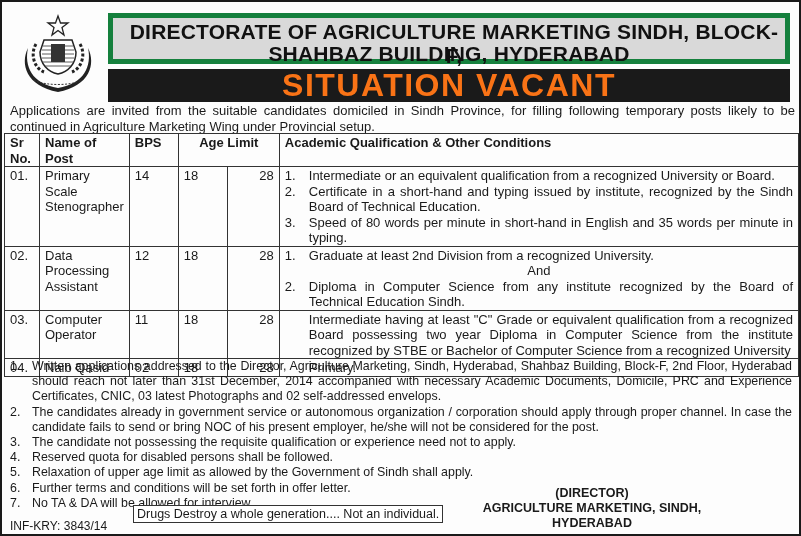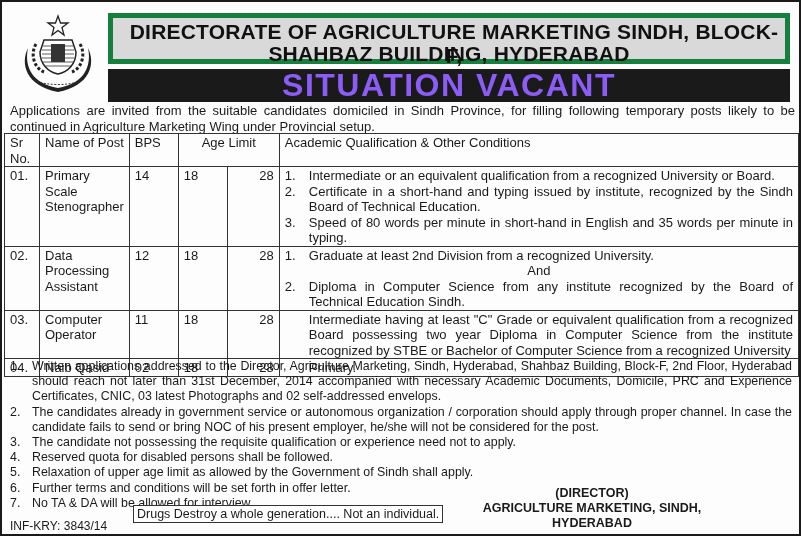--- a/index.html
+++ b/index.html
@@ -7,27 +7,27 @@
   .page { position: relative; width: 797px; height: 532px; border: 2px solid #1a1a1a; background: #fdfdfd; }
 
   .logo { position: absolute; left: 12px; top: 12px; width: 88px; height: 84px; }
 
   .header-box { position: absolute; left: 106px; top: 11px; width: 682px; height: 51px; background: #d9d9d9; border: 5px solid #15803d; box-sizing: border-box; }
   .header-line { position: absolute; left: 0; right: 0; text-align: center; font-weight: bold; font-size: 21px; letter-spacing: 0.2px; color: #111; }
   .header-line.l1 { top: 2px; left: 10px; }
   .header-line.l2 { top: 24px; }
 
   .banner { position: absolute; left: 106px; top: 67px; width: 682px; height: 33px; background: #1a1a1a; }
-  .banner-text { position: absolute; left: 0; right: 0; top: -2px; text-align: center; color: #8b5cf6; font-weight: bold; font-size: 32px; letter-spacing: 1.5px; }
+  .banner-text { position: absolute; left: 0; right: 0; top: -2px; text-align: center; color: #f97316; font-weight: bold; font-size: 32px; letter-spacing: 1.5px; }
 
   .intro { position: absolute; left: 8px; top: 101px; width: 785px; font-size: 13px; line-height: 16px; text-align: justify; }
 
   table.posts { position: absolute; left: 2px; top: 131px; width: 795px; border-collapse: collapse; font-size: 13px; line-height: 15.5px; }
   table.posts td, table.posts th { border: 1px solid #333; vertical-align: top; padding: 1px 5px 0 5px; }
-  table.posts th { font-weight: normal; text-align: left; height: 29px; }
+  table.posts th { font-weight: bold; text-align: left; height: 29px; }
   .c-sr { width: 24px; }
   .c-name { width: 78px; }
   .c-bps { width: 38px; }
   .c-age1 { width: 38px; }
   .c-age2 { width: 41px; text-align: right; }
   .age-head { text-align: center !important; }
   .qual-list { margin: 0; padding: 0; list-style: none; }
   .qual-list li { display: flex; }
   .qual-list .num { width: 24px; flex: 0 0 24px; }
   .qual-list .txt { flex: 1; text-align: justify; }

